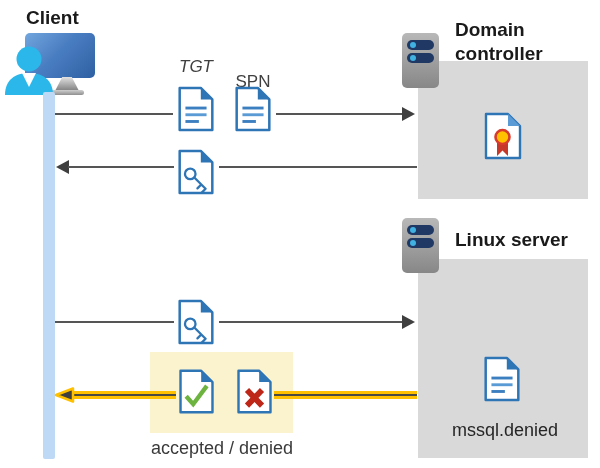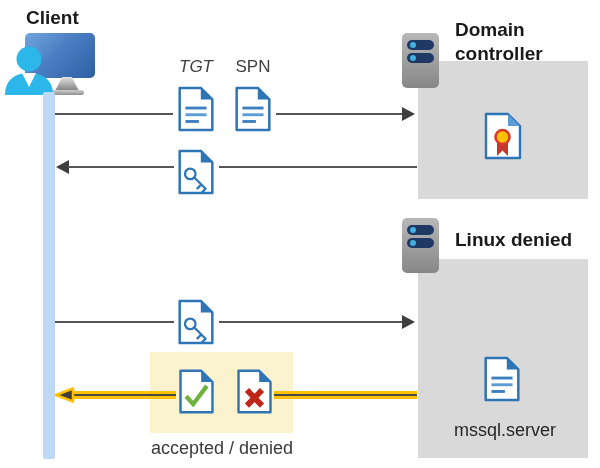--- a/index.html
+++ b/index.html
@@ -56,24 +56,24 @@
   <div class="abs hdr" style="left:455px;top:18px;width:135px;">Domain controller</div>
 
   <div class="abs server" style="left:402px;top:218px;width:37px;height:55px;">
     <div class="pill" style="top:7px;">
         <div class="dot"></div>
       </div>
     <div class="pill" style="top:20px;">
         <div class="dot"></div>
       </div>
   </div>
-  <div class="abs hdr" style="left:455px;top:228px;width:135px;white-space:nowrap;">Linux denied</div>
+  <div class="abs hdr" style="left:455px;top:228px;width:135px;white-space:nowrap;">Linux server</div>
 
   <div class="abs small-lbl" style="left:176px;top:57px;width:40px;font-style:italic;">TGT</div>
-  <div class="abs small-lbl" style="left:233px;top:57px;width:40px;">SPN</div>
+  <div class="abs small-lbl" style="left:233px;top:72px;width:40px;">SPN</div>
 
   <div class="abs seg" style="left:55px;top:113px;width:118px;"></div>
   <div class="abs seg" style="left:276px;top:113px;width:127px;"></div>
   <div class="abs" style="left:402px;top:107px;">
     <svg width="13" height="14" viewBox="0 0 13 14">
         <polygon points="0,0 13,7 0,14" fill="#3f3f3f"></polygon>
       </svg>
   </div>
 
   <div class="abs" style="left:56px;top:160px;">
@@ -152,21 +152,21 @@
 
   <div class="abs" style="left:482px;top:355px;">
     <svg width="40" height="48" viewBox="0 0 40 50">
       <path d="M3 3 H25 L37 15 V47 H3 Z" fill="#ffffff" stroke="#2E75B6" stroke-width="2.6" stroke-linejoin="round"></path>
       <path d="M25 3 L37 15 H25 Z" fill="#2E75B6"></path>
       <line x1="9" y1="24" x2="31" y2="24" stroke="#3C7FC0" stroke-width="3"></line>
       <line x1="9" y1="31" x2="31" y2="31" stroke="#5B9BD5" stroke-width="3"></line>
       <line x1="9" y1="38" x2="23" y2="38" stroke="#3C7FC0" stroke-width="3"></line>
     </svg>
   </div>
-  <div class="abs cap" style="left:430px;top:420px;width:150px;color:#262626;">mssql.server</div>
+  <div class="abs cap" style="left:430px;top:420px;width:150px;color:#262626;">mssql.denied</div>
 
   <div class="abs" style="left:177px;top:368px;">
     <svg width="39" height="47" viewBox="0 0 40 50">
       <path d="M3 3 H25 L37 15 V47 H3 Z" fill="#ffffff" stroke="#2E75B6" stroke-width="2.6" stroke-linejoin="round"></path>
       <path d="M25 3 L37 15 H25 Z" fill="#2E75B6"></path>
       <path d="M9 30 L16.5 38.5 L31 19" fill="none" stroke="#6DB33F" stroke-width="4.6"></path>
     </svg>
   </div>
 
   <div class="abs" style="left:235px;top:368px;">

